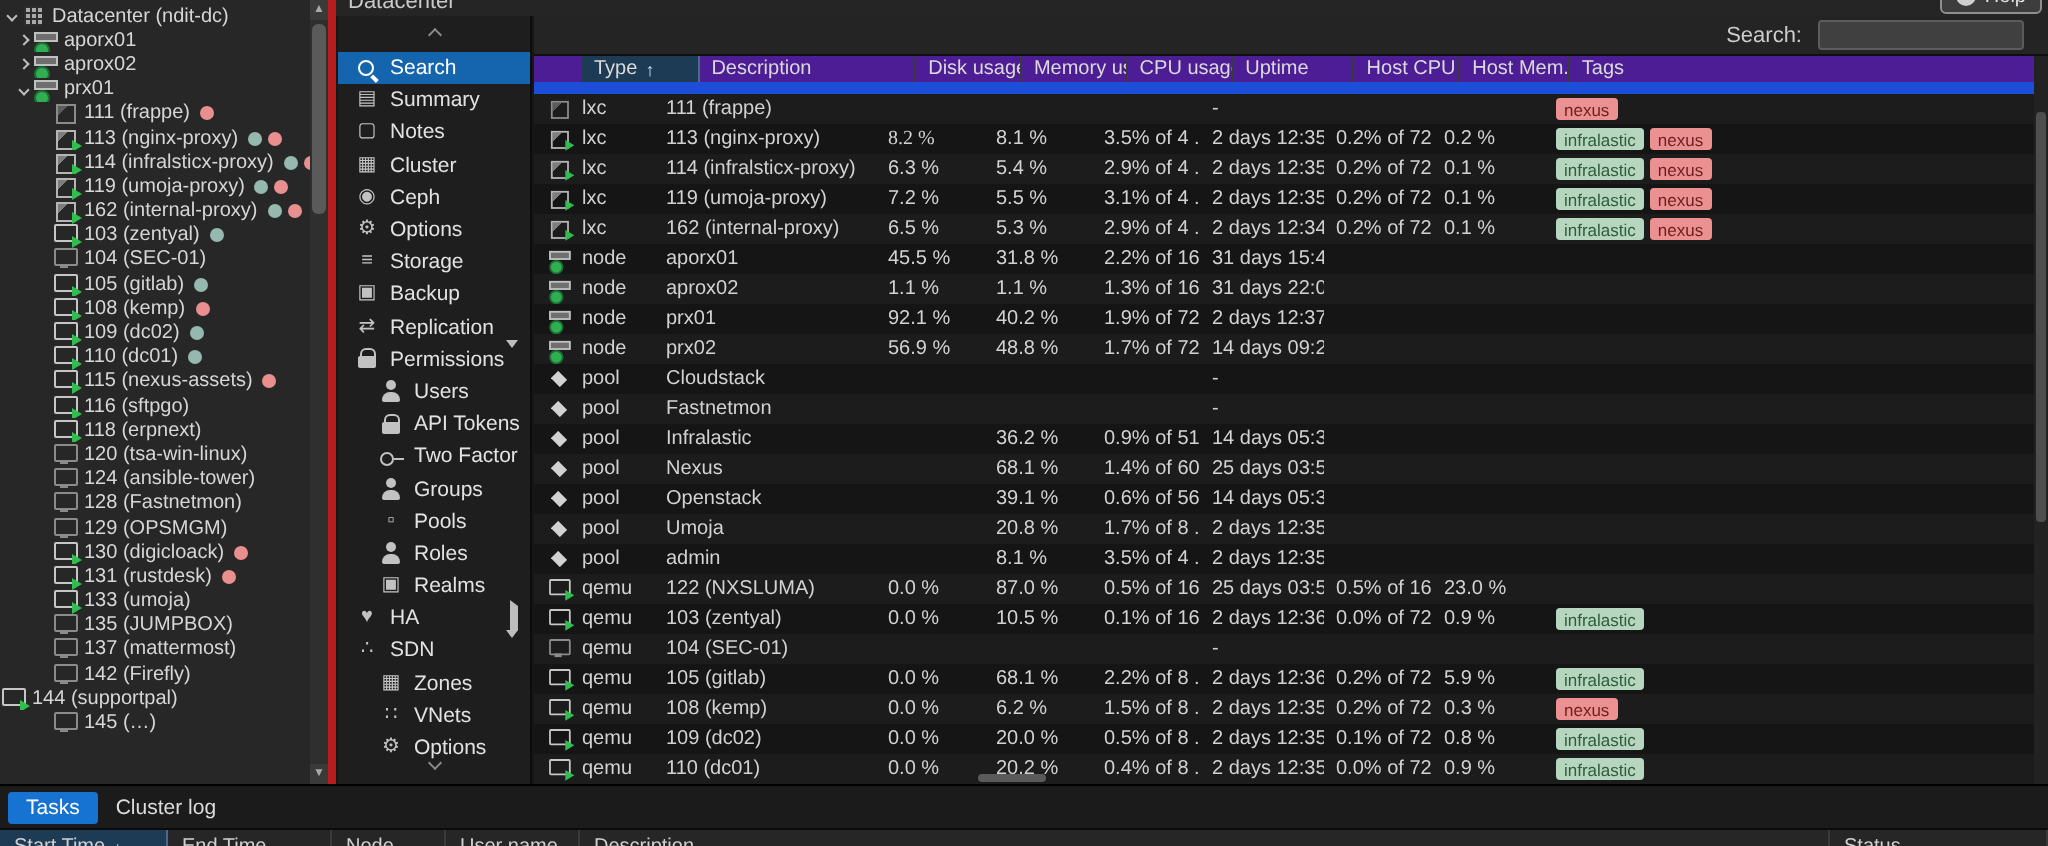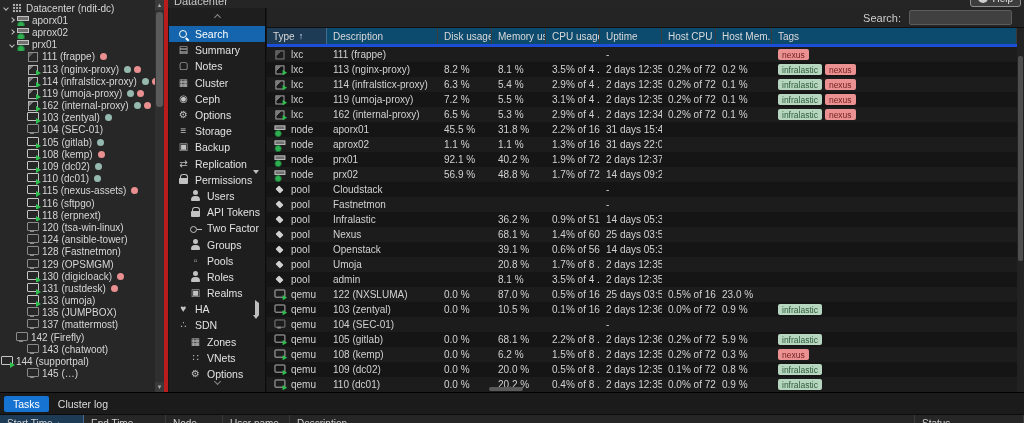--- a/index.html
+++ b/index.html
@@ -70,21 +70,21 @@
   .ic-lock::after { content:""; position:absolute; left:2px; top:4px; width:9px; height:6px; background:#c2c2c2; border-radius:1px; }
   .ic-key::before { content:""; position:absolute; left:1px; top:3px; width:5px; height:5px; border:1.5px solid #c2c2c2; border-radius:50%; }
   .ic-key::after { content:""; position:absolute; left:8px; top:6px; width:5px; height:1.5px; background:#c2c2c2; box-shadow:2px 1.5px 0 -0.5px #c2c2c2; }
 
   
   .content { position:absolute; left:267px; top:8px; width:757px; height:384px; background:#1a1a1a; }
   .search-row { height:20px; background:#242424; display:flex; align-items:center; justify-content:flex-end; gap:8px; padding-right:12px; border-bottom:1px solid #0f0f0f; }
   .search-label { font-size:11px; color:#cdcdcd; }
   .search-input { width:103px; height:15px; background:#404040; border:1px solid #5c5c5c; border-radius:2px; color:#eee; font-size:10px; padding:0 4px; outline:none; }
 
-  .grid-head { display:flex; height:19px; background:#0c4a6e; border-bottom:3px solid #1d4ed8; }
+  .grid-head { display:flex; height:19px; background:#4c1d95; border-bottom:6px solid #1d4ed8;padding-left:24px; }
   .gh-cell { display:flex; align-items:center; padding-left:6px; font-size:10px; color:#dadada; border-right:1px solid #3a3a3a; white-space:nowrap; overflow:hidden; }
   .gh-cell.sorted { background:#1d3b55; border-right-color:#486a8c; }
   .sort-arr { margin-left:4px; font-size:9px; color:#cfe2f5; }
 
   .grid-body { position:relative; }
   .g-row { display:flex; height:15px; align-items:center; }
   .g-row:nth-child(odd) { background:#1c1c1c; }
   .g-row:nth-child(even) { background:#151515; }
   .g-cell { padding-left:6px; font-size:10px; color:#d2d2d2; white-space:nowrap; overflow:hidden; display:flex; align-items:center; height:100%; }
   .type-cell { gap:5px; }
@@ -267,27 +267,23 @@
           <span class="t-label">133 (umoja)</span>
         </div>
         <div class="t-row" style="padding-left: 26px;">
           <span class="ic ic-monitor gray"></span>
           <span class="t-label">135 (JUMPBOX)</span>
         </div>
         <div class="t-row" style="padding-left: 26px;">
           <span class="ic ic-monitor gray"></span>
           <span class="t-label">137 (mattermost)</span>
         </div>
-        <div class="t-row" style="padding-left: 15px;">
+        <div class="t-row" style="padding-left: 26px;">
           <span class="ic ic-monitor gray"></span>
           <span class="t-label">142 (Firefly)</span>
-        </div>
-        <div class="t-row" style="padding-left: 26px;">
-          <span class="ic ic-monitor gray"></span>
-          <span class="t-label">143 (chatwoot)</span>
         </div>
         <div class="t-row" style="">
           <span class="ic ic-monitor run"></span>
           <span class="t-label">144 (supportpal)</span>
         </div>
         <div class="t-row" style="padding-left: 26px;">
           <span class="ic ic-monitor gray"></span>
           <span class="t-label">145 (…)</span>
         </div>
       </div>
@@ -459,21 +455,21 @@
           <div class="g-cell" style="width: 245px;">
             <span class="tag-chip" style="background: rgb(236, 145, 146); color: rgb(109, 31, 31);">nexus</span>
           </div>
         </div>
         <div class="g-row">
           <div class="g-cell type-cell" style="width: 60px;">
             <span class="ic ic-cube run"></span>
             <span>lxc</span>
           </div>
           <div class="g-cell" style="width: 111px;">113 (nginx-proxy)</div>
-          <div class="g-cell" style="width: 54px;">8.2 %</div>
+          <div class="g-cell" style="width: 54px; font-family: Liberation Serif, serif;">8.2 %</div>
           <div class="g-cell" style="width: 54px;">8.1 %</div>
           <div class="g-cell" style="width: 54px;">3.5% of 4 ...</div>
           <div class="g-cell" style="width: 62px;">2 days 12:35...</div>
           <div class="g-cell" style="width: 54px;">0.2% of 72 ...</div>
           <div class="g-cell" style="width: 56px;">0.2 %</div>
           <div class="g-cell" style="width: 245px;">
             <span class="tag-chip" style="background: rgb(183, 214, 192); color: rgb(46, 92, 58);">infralastic</span>
             <span class="tag-chip" style="background: rgb(236, 145, 146); color: rgb(109, 31, 31);">nexus</span>
           </div>
         </div>

